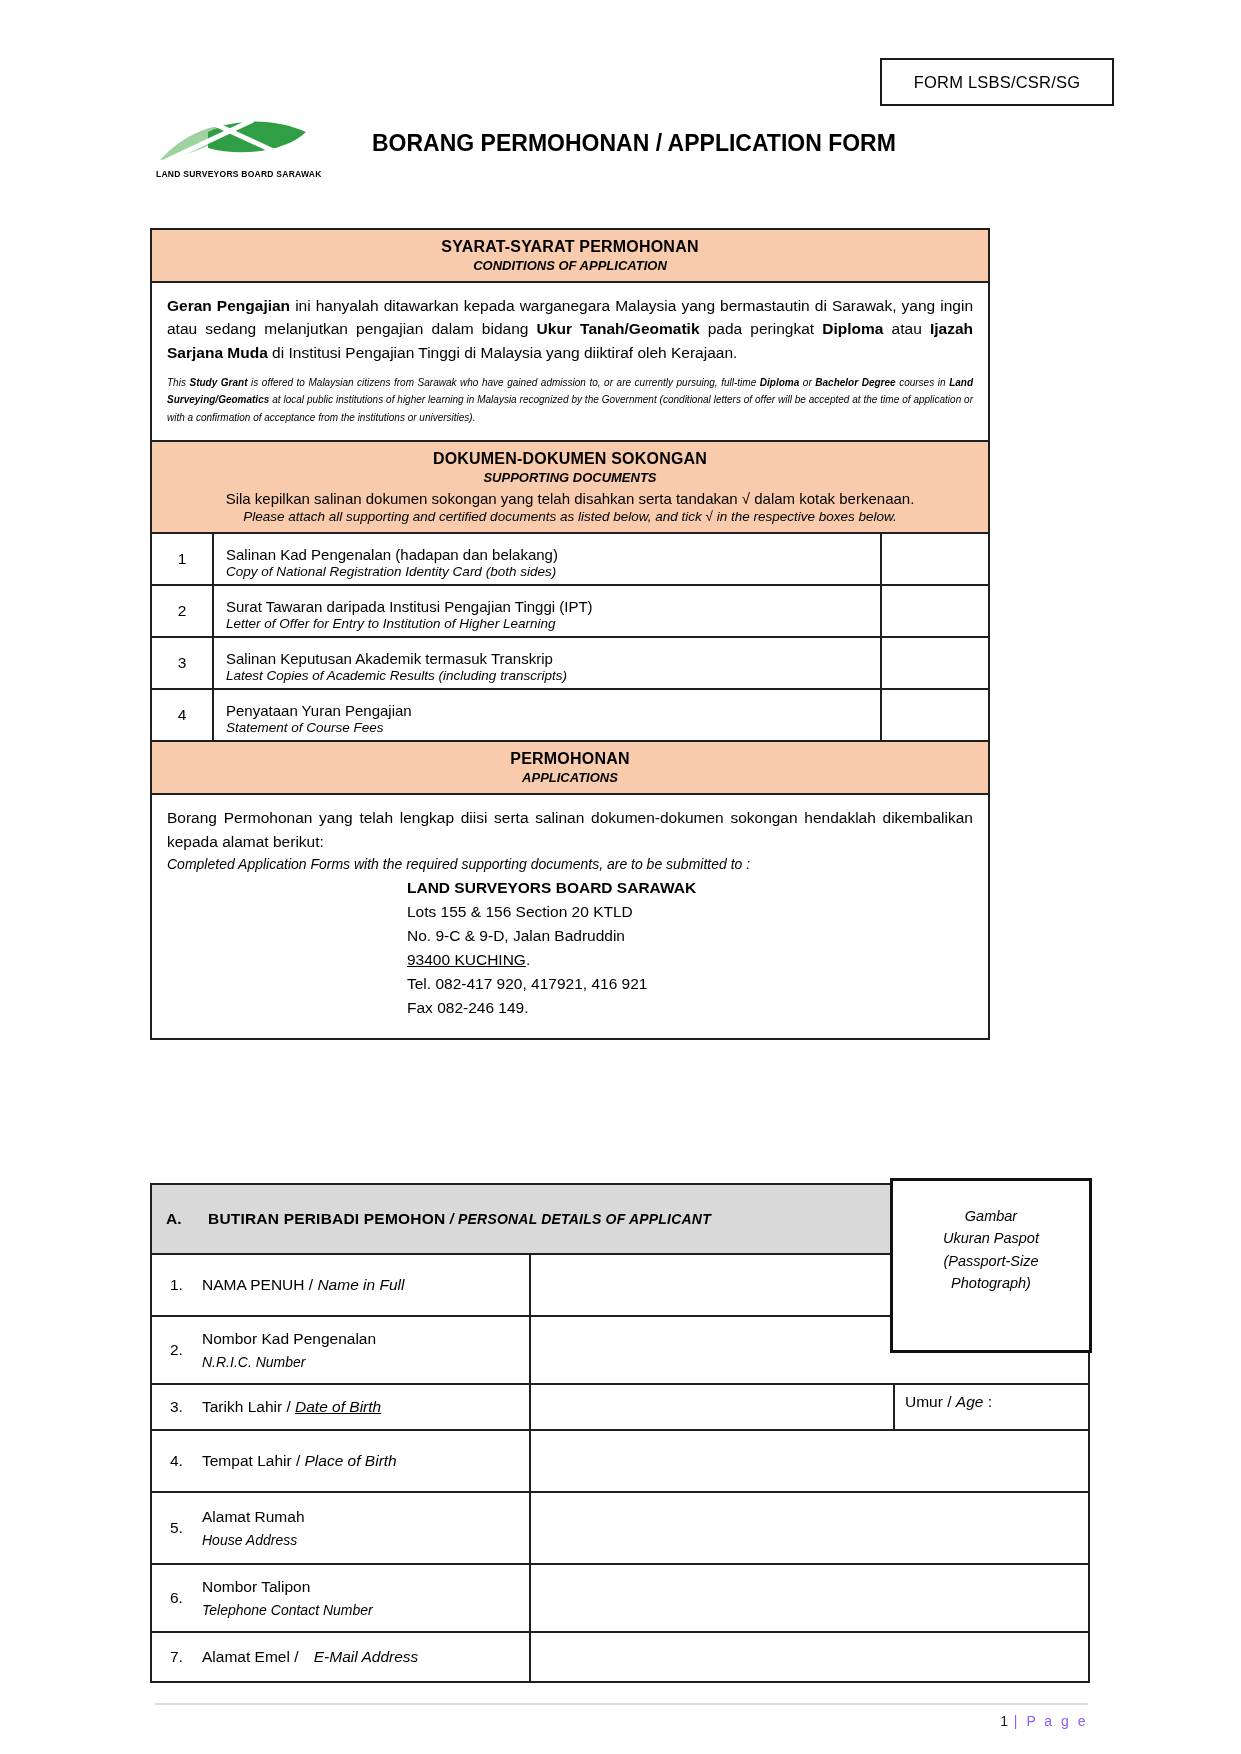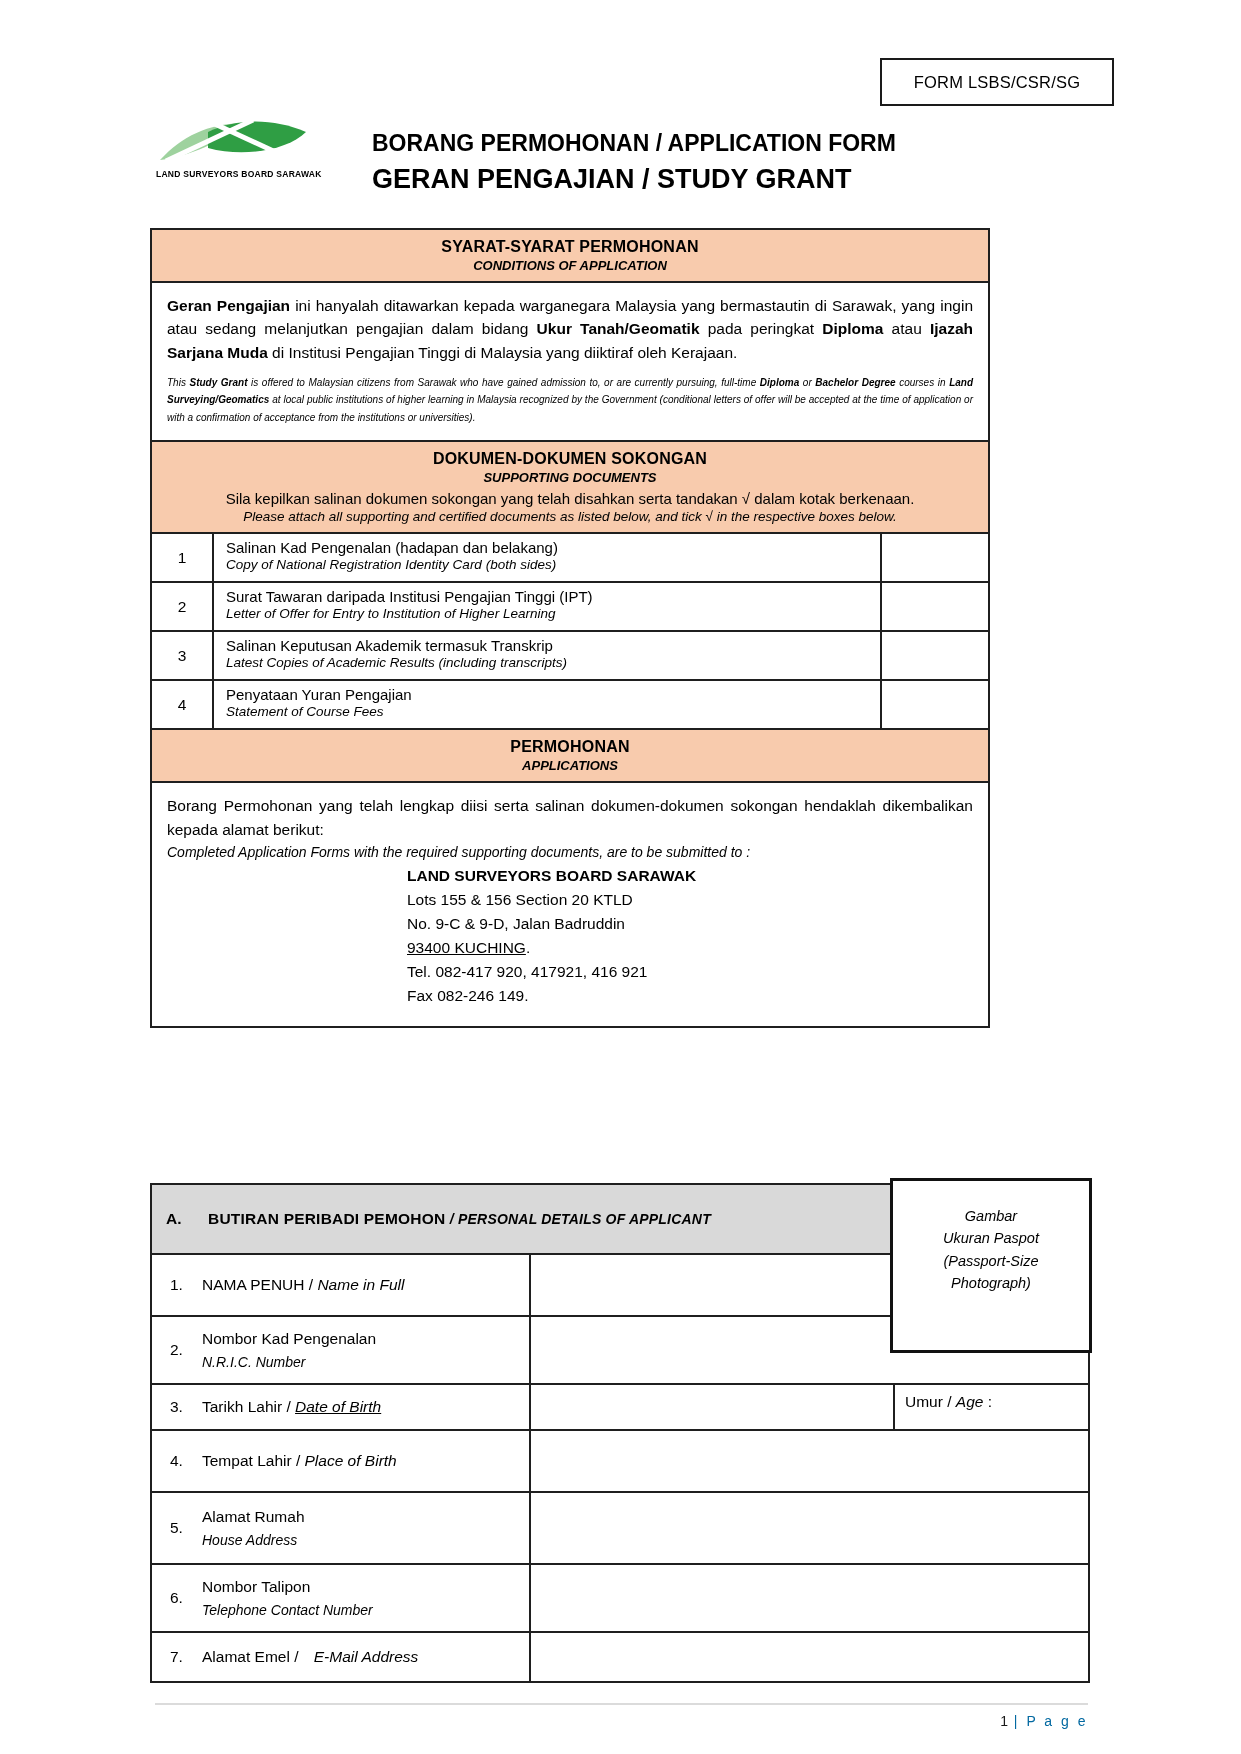--- a/index.html
+++ b/index.html
@@ -35,21 +35,21 @@
   .hdr-en{font-size:13px;font-weight:700;font-style:italic;margin-top:2px;}
   .hdr-note-my{font-size:15px;margin-top:5px;}
   .hdr-note-en{font-size:13.5px;font-style:italic;margin-top:2px;}
 
   .conditions-body{padding:11px 15px 14px;border-bottom:2px solid #1f1f1f;}
   .para-my{font-size:15.5px;line-height:1.5;text-align:justify;}
   .para-en{font-size:10px;font-style:italic;line-height:1.75;text-align:justify;margin-top:10px;}
 
   .doc-row{display:flex;border-bottom:2px solid #1f1f1f;min-height:47px;align-items:stretch;}
   .doc-num{width:60px;border-right:2px solid #1f1f1f;display:flex;align-items:center;justify-content:center;font-size:15.5px;flex:none;}
-  .doc-desc{flex:1;padding:0 12px 5px;display:flex;flex-direction:column;justify-content:center;}
+  .doc-desc{flex:1;padding:12px 12px 5px;display:flex;flex-direction:column;justify-content:center;}
   .doc-my{font-size:15px;}
   .doc-en{font-size:13.5px;font-style:italic;margin-top:1px;}
   .doc-tick{width:106px;border-left:2px solid #1f1f1f;flex:none;}
 
   .apps-body{padding:11px 15px 18px;}
   .apps-para-my{font-size:15.5px;line-height:1.5;text-align:justify;}
   .apps-para-en{font-size:14px;font-style:italic;margin-top:3px;}
   .address{margin-left:240px;margin-top:4px;font-size:15.5px;line-height:1.55;}
 
   
@@ -76,21 +76,21 @@
   .p-input{flex:1;}
   .p-input-fixed{width:364px;flex:none;border-right:2px solid #1f1f1f;box-sizing:border-box;}
   .p-umur{flex:1;font-size:15.5px;padding:8px 0 0 10px;}
   .h62{min-height:60px;} .h68{min-height:66px;} .h46{min-height:44px;}
   .h60{min-height:60px;} .h70{min-height:70px;} .h48{min-height:48px;}
 
   
   .footer-line{left:155px;top:1703px;width:933px;height:2px;background:#DBDBDB;}
   .footer-text{left:150px;top:1713px;width:938px;text-align:right;font-size:14px;}
   .footer-text .num{color:#1a1a1a;}
-  .footer-text .lbl{color:#0369a1;letter-spacing:2.5px;margin-left:2px;}
+  .footer-text .lbl{color:#8b5cf6;letter-spacing:2.5px;margin-left:2px;}
 </style>
 </head>
 <body>
 
 <div class="abs form-code-box">
   <span>FORM LSBS/CSR/SG</span>
 </div>
 
 <div class="abs logo">
   <span>
@@ -99,21 +99,20 @@
       <path d="M52 18 C80 4, 118 4, 150 18 C132 36, 88 44, 52 34 Z" fill="#2F9E44"></path>
       <path d="M10 47 L97 6" stroke="#ffffff" stroke-width="5" fill="none"></path>
       <path d="M48 5 L126 41" stroke="#ffffff" stroke-width="5" fill="none"></path>
     </svg>
   </span>
   <div class="logo-caption">LAND SURVEYORS BOARD SARAWAK</div>
 </div>
 
 <div class="abs title-block">
   <div class="title-l1"><span>BORANG PERMOHONAN </span><span class="title-it">/ APPLICATION FORM</span></div>
-  <div class="title-l2"><span>GERAN PENGAJIAN </span><span class="title-it">/ STUDY GRANT</span></div>
 </div>
 
 <div class="abs main-box">
 
   <div class="hdr-orange">
     <div class="hdr-my">SYARAT-SYARAT PERMOHONAN</div>
     <div class="hdr-en">CONDITIONS OF APPLICATION</div>
   </div>
 
   <div class="conditions-body">

